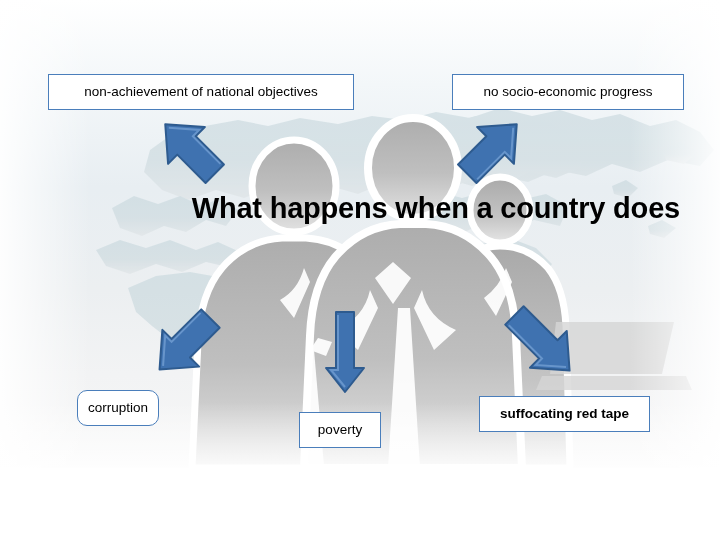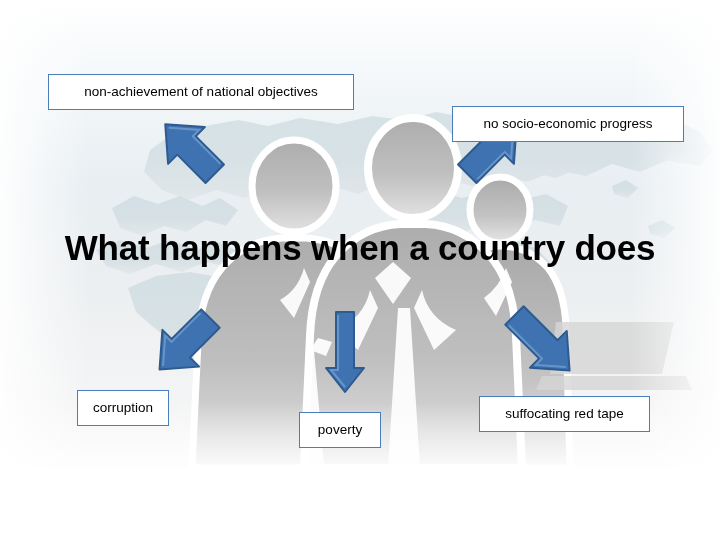--- a/index.html
+++ b/index.html
@@ -66,50 +66,49 @@
       linear-gradient(to left,  rgba(255,255,255,.92) 0px, rgba(255,255,255,0) 90px),
       linear-gradient(to bottom, rgba(255,255,255,0) 86%, rgba(255,255,255,.85) 100%);
   }
 
   
   .question {
     position: absolute;
     left: 40px;
     top: 190px;
     width: 640px;
-    text-align: center;
-    font-size: 35px;
+    text-align: right;
+    font-size: 29px;
     font-weight: bold;
     line-height: 1.26;
     color: #000000;
     letter-spacing: -0.2px;
-    margin-top: 36px;
   }
   .question .q-line { display: block; white-space: nowrap; }
 
   
   .label-box {
     position: absolute;
     box-sizing: border-box;
     background: #ffffff;
     border: 1px solid #4A7EBB;
     color: #000000;
     font-size: 13.5px;
     line-height: 1;
     display: flex;
     align-items: center;
     justify-content: center;
     padding: 17px 8px;
     white-space: nowrap;
   }
   #box-non-achievement { left: 48px;  top: 74px;  width: 306px; height: 26px; }
-  #box-no-progress     { left: 452px; top: 74px;  width: 232px; height: 26px; margin-top: 32px; }
-  #box-corruption      { left: 77px;  top: 390px; width: 92px;  height: 28px; }
+  #box-no-progress     { left: 452px; top: 74px;  width: 232px; height: 26px; }
+  #box-corruption      { left: 77px;  top: 390px; width: 82px;  height: 28px; border-radius: 10px; }
   #box-poverty         { left: 299px; top: 412px; width: 82px;  height: 29px; }
-  #box-red-tape        { left: 479px; top: 396px; width: 171px; height: 28px; }
+  #box-red-tape        { left: 479px; top: 396px; width: 171px; height: 28px; font-weight: bold; }
 
   
   .arrow { position: absolute; }
   .arrow svg { display: block; overflow: visible; }
   #arrow-upleft    { left: 148px; top: 112px; }
   #arrow-upright   { left: 450px; top: 112px; }
   #arrow-downleft  { left: 143px; top: 304px; }
   #arrow-down      { left: 322px; top: 310px; }
   #arrow-downright { left: 500px; top: 300px; }
 </style>

